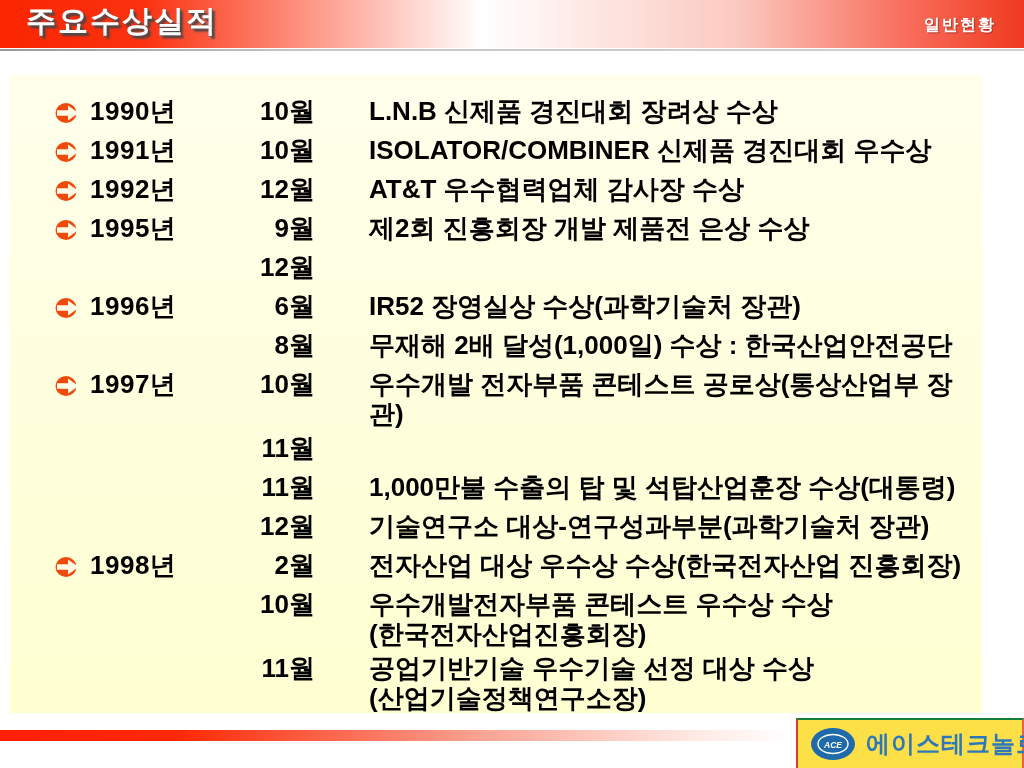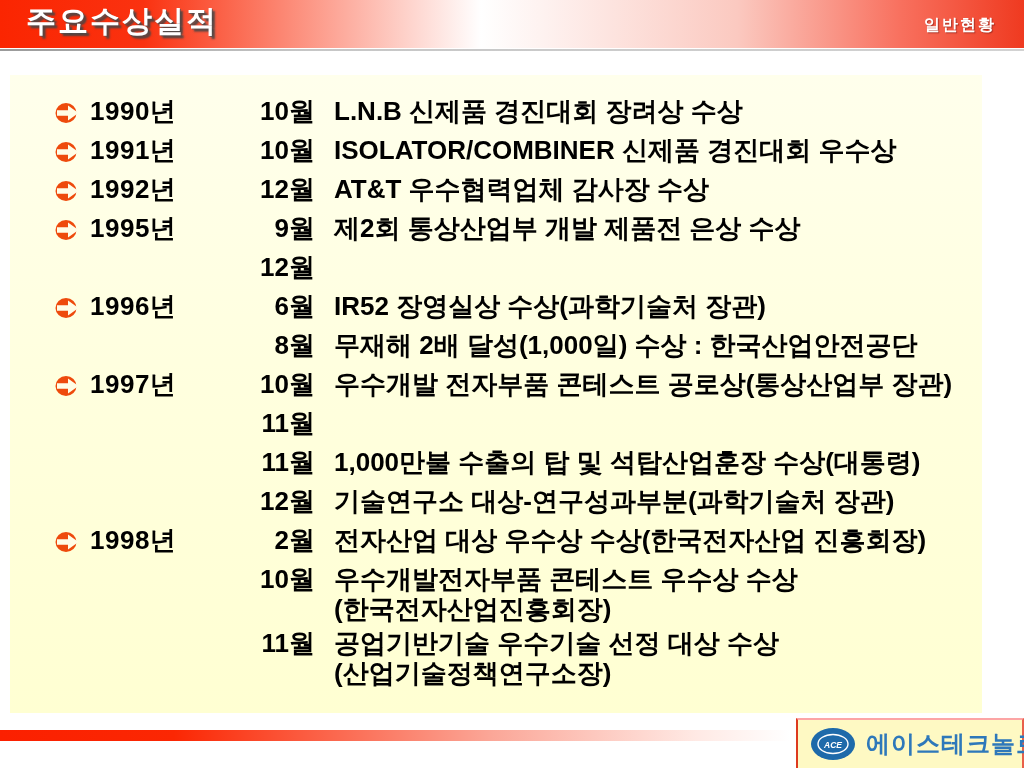--- a/index.html
+++ b/index.html
@@ -35,31 +35,31 @@
     box-sizing:border-box;padding-top:17px;
   }
   .award-row{
     display:flex;align-items:flex-start;
     min-height:39px;box-sizing:border-box;padding:4px 0 0 45px;
     font-weight:bold;color:#000000;font-size:26px;line-height:30px;
   }
   .bullet-cell{width:35px;flex:0 0 35px;padding-top:4px;}
   .year-cell{width:110px;flex:0 0 110px;letter-spacing:0.5px;}
   .month-cell{width:115px;flex:0 0 115px;text-align:right;}
-  .desc-cell{margin-left:19px;}
+  .desc-cell{margin-left:54px;}
   .desc-line2{margin-top:0px;}
   
   .footer-bar{
     position:absolute;left:0;top:730px;width:790px;height:11px;
     background:linear-gradient(90deg,#fb2000 0%,#fb2703 22%,#fba697 62%,#ffe9e4 88%,#ffffff 100%);
   }
   .logo-box{
     position:absolute;left:796px;top:718px;width:228px;height:50px;
-    background:#fef9c3;box-sizing:border-box;
-    border-left:2px solid #dd3a1e;border-top:2px solid #fca5a5;border-right:2px solid #e8604a;
+    background:#fde047;box-sizing:border-box;
+    border-left:2px solid #dd3a1e;border-top:2px solid #15803d;border-right:2px solid #e8604a;
     display:flex;align-items:center;
   }
   .logo-badge{flex:0 0 46px;margin-left:12px;height:34px;}
   .logo-text{
     margin-left:10px;font-size:24px;font-weight:bold;color:#2e78ba;
     letter-spacing:1px;white-space:nowrap;
   }
 </style>
 </head>
 <body>
@@ -119,21 +119,21 @@
   <div class="award-row">
     <span class="bullet-cell" style="visibility: visible;">
       <svg width="24" height="22" viewBox="0 0 24 22" aria-hidden="true">
         <ellipse cx="11" cy="11" rx="10.5" ry="10" fill="#ee4a0c"></ellipse>
         <path d="M2 8.2 h11 v-4.6 l10.5 7.4 -10.5 7.4 v-4.6 H2 z" fill="#fffde6"></path>
       </svg>
     </span>
     <span class="year-cell">1995년</span>
     <span class="month-cell">9월</span>
     <span class="desc-cell">
-      <span class="desc-line1">제2회 통상산업부 개발 제품전 은상 수상</span>
+      <span class="desc-line1">제2회 진흥회장 개발 제품전 은상 수상</span>
       
     </span>
   </div>
 
   <div class="award-row">
     <span class="bullet-cell" style="visibility: hidden;">
       <svg width="24" height="22" viewBox="0 0 24 22" aria-hidden="true">
         <ellipse cx="11" cy="11" rx="10.5" ry="10" fill="#ee4a0c"></ellipse>
         <path d="M2 8.2 h11 v-4.6 l10.5 7.4 -10.5 7.4 v-4.6 H2 z" fill="#fffde6"></path>
       </svg>

